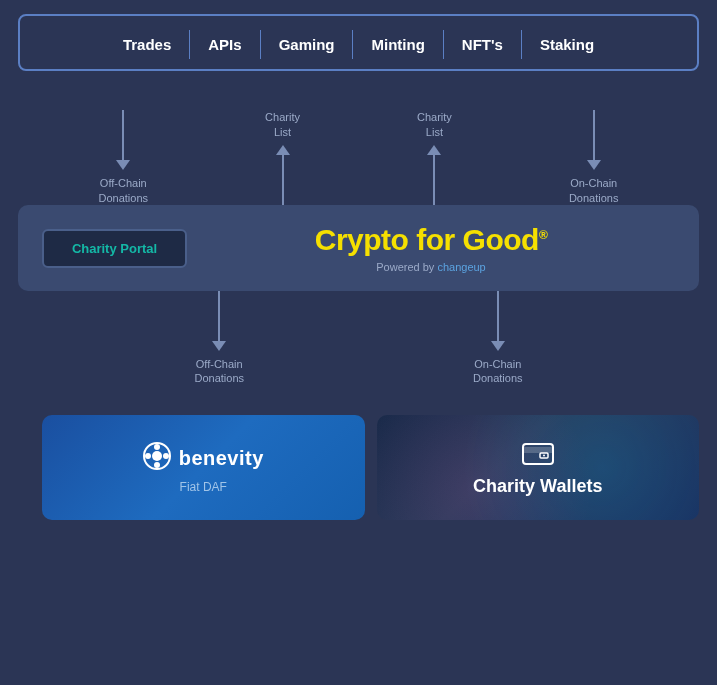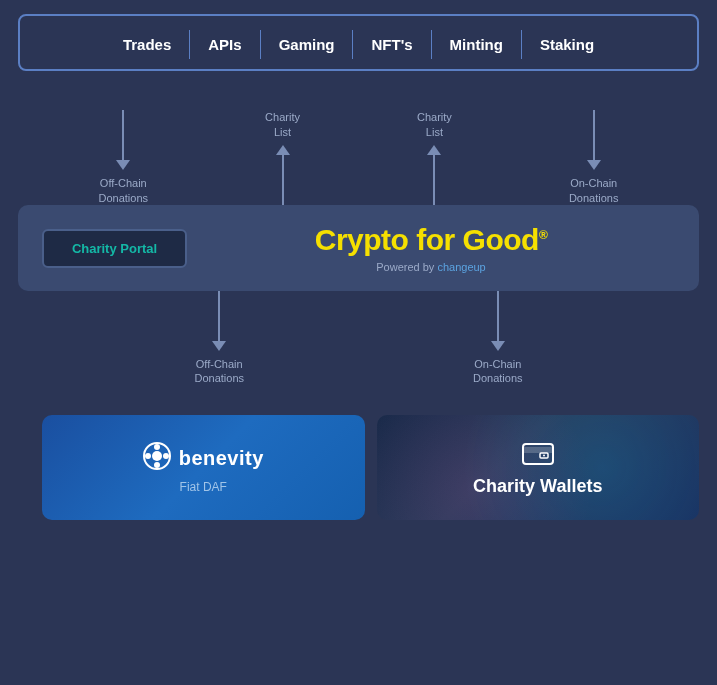--- a/index.html
+++ b/index.html
@@ -248,22 +248,22 @@
     }
 
   </style>
 </head>
 <body>
 
 <div class="top-nav">
   <div class="nav-item">Trades</div>
   <div class="nav-item">APIs</div>
   <div class="nav-item">Gaming</div>
+  <div class="nav-item">Minting</div>
   <div class="nav-item">NFT's</div>
-  <div class="nav-item">Minting</div>
   <div class="nav-item">Staking</div>
 </div>
 
 <div class="arrows-row">
 
   <div class="arrow-item">
     <div class="arrow-down">
       <div class="arrow-line" style="height:50px;"></div>
       <div class="arrow-head-down"></div>
     </div>

